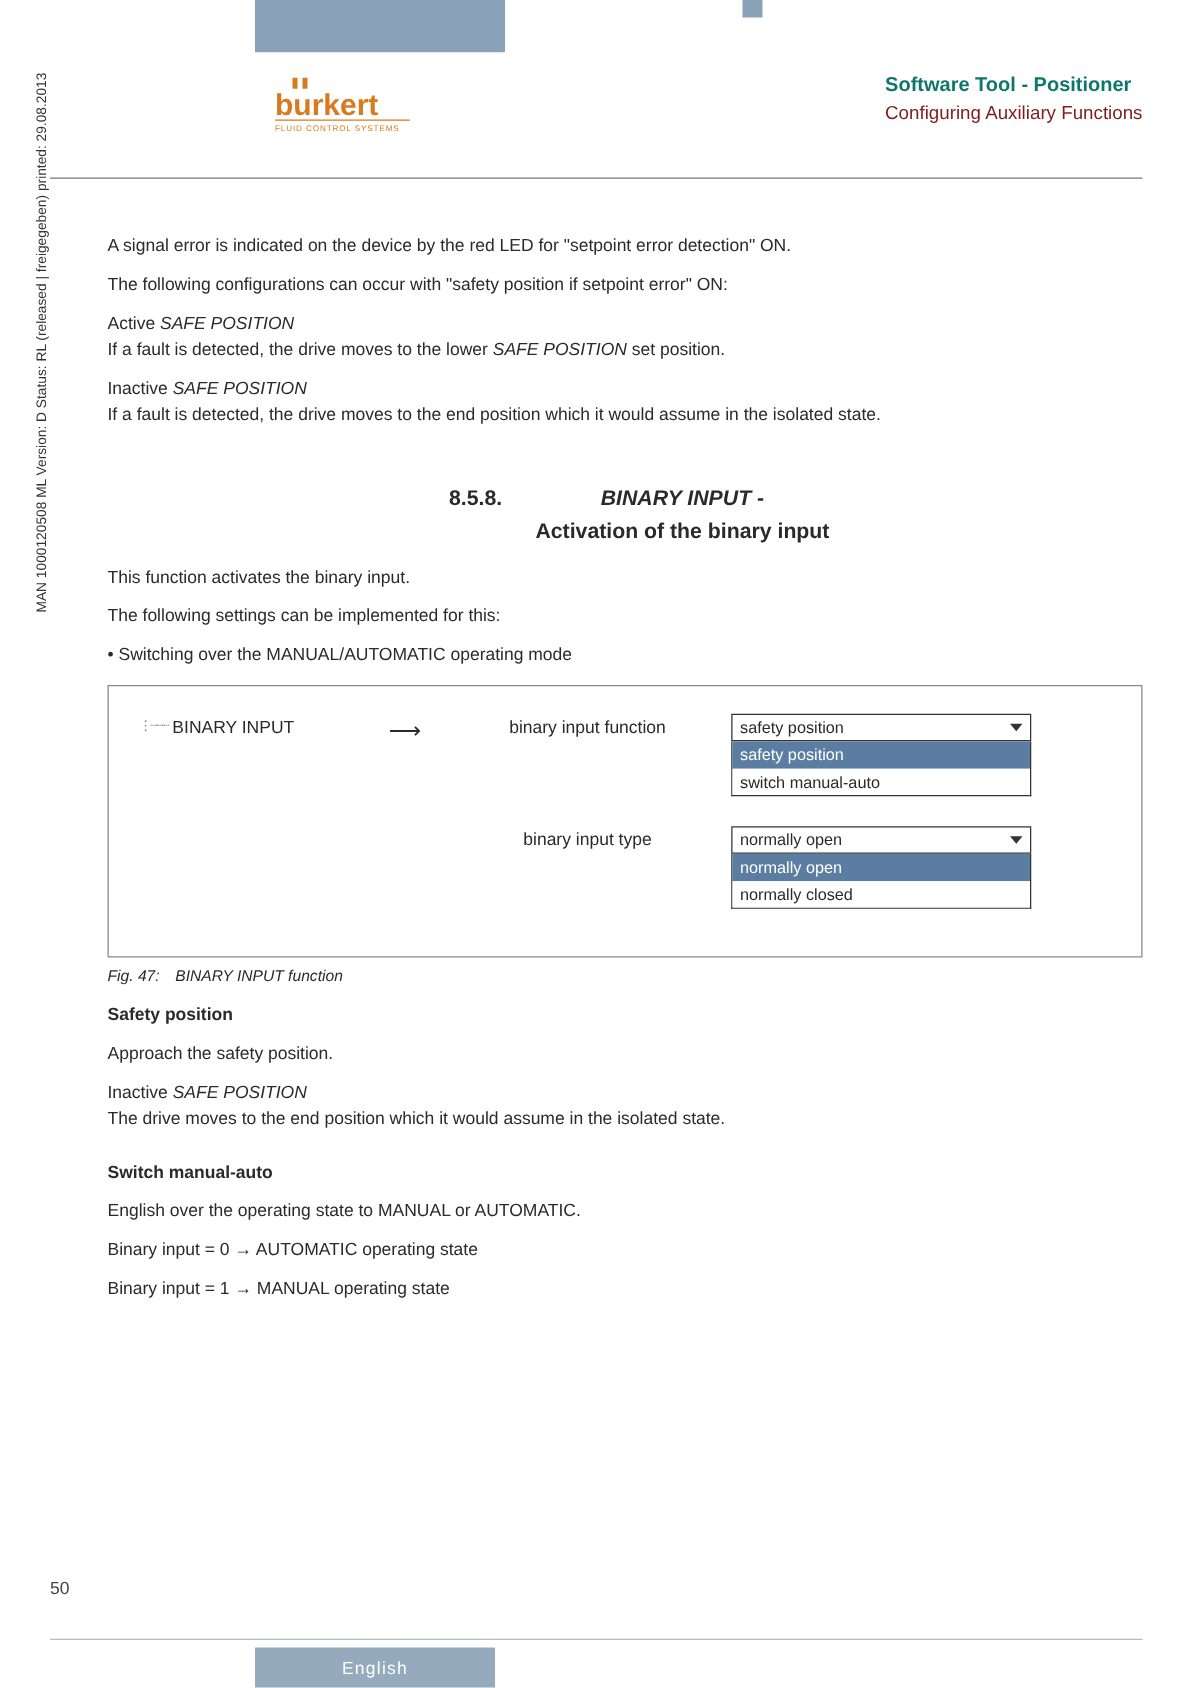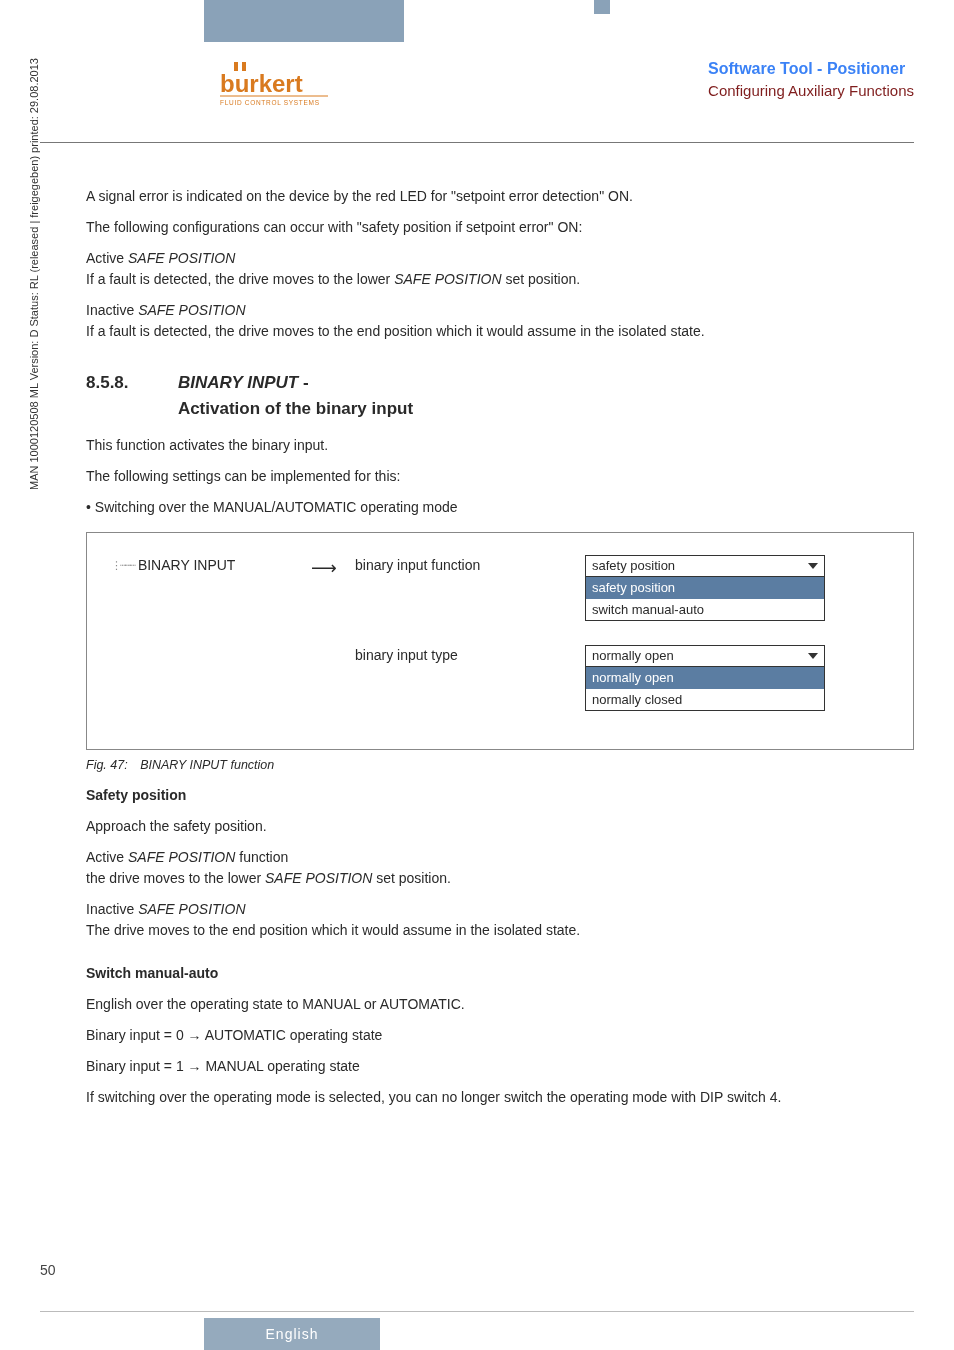--- a/index.html
+++ b/index.html
@@ -4,48 +4,48 @@
   <style>
     * { margin: 0; padding: 0; box-sizing: border-box; }
     body { font-family: Arial, Helvetica, sans-serif; width: 954px; height: 1350px; position: relative; background: #fff; color: #2a2a2a; }
     .top-band { position: absolute; top: 0; left: 0; right: 0; height: 42px; background: #fff; }
     .top-band .dark-block { position: absolute; left: 204px; top: 0; width: 200px; height: 42px; background: #8aa2b8; }
     .top-band .small-block { position: absolute; left: 594px; top: 0; width: 16px; height: 14px; background: #8aa2b8; }
     .header { position: absolute; top: 42px; left: 0; right: 0; height: 100px; background: #fff; }
     .header .logo { position: absolute; left: 220px; top: 20px; }
     .header .logo svg { display: block; }
     .header .title-block { position: absolute; right: 40px; top: 18px; text-align: left; }
-    .header .title-line1 { font-weight: bold; font-size: 16px; color: #3b82f6; }
+    .header .title-line1 { font-weight: bold; font-size: 16px; color: #0f766e; }
     .header .title-line2 { font-size: 15px; color: #7f1d1d; margin-top: 4px; font-weight: 300; }
     .header-rule { position: absolute; top: 142px; left: 40px; right: 40px; border-top: 1px solid #777; }
     .main { position: absolute; top: 186px; left: 86px; right: 40px; font-size: 14px; line-height: 1.5; }
     .main p { margin-bottom: 10px; }
     .bold { font-weight: bold; }
     .italic { font-style: italic; }
-    .section-heading { margin-top: 28px; margin-bottom: 14px; }
+    .section-heading { margin-top: 44px; margin-bottom: 14px; text-align: center; }
     .section-heading .num { font-weight: bold; font-size: 17px; display: inline-block; width: 88px; vertical-align: top; }
     .section-heading .txt { font-weight: bold; font-size: 17px; display: inline-block; }
     .bullet-line { margin-bottom: 8px; }
     .figure-box { border: 1px solid #888; margin-top: 14px; margin-bottom: 6px; padding: 22px 24px 34px 24px; position: relative; }
     .figure-row { display: flex; align-items: flex-start; margin-bottom: 24px; }
     .figure-row:last-child { margin-bottom: 4px; }
     .tree-col { width: 200px; display: flex; align-items: center; }
     .tree-dots { letter-spacing: -2px; color: #888; font-size: 11px; margin-right: 4px; }
     .arrow-col { width: 44px; font-size: 18px; }
-    .label-col { width: 230px; font-size: 14px; padding-top: 0px; }
+    .label-col { width: 230px; font-size: 14px; padding-top: 0px; text-align: center; }
     .dropdown-col { width: 240px; }
     .dropdown { position: relative; border: 1px solid #333; background: #fff; height: 22px; line-height: 20px; padding: 0 6px; font-size: 13px; margin-bottom: 0; }
     .dropdown .caret { position: absolute; right: 2px; top: 2px; width: 18px; height: 16px; display: flex; align-items: center; justify-content: center; }
     .dropdown-list { border: 1px solid #333; border-top: none; }
     .dropdown-item { padding: 1px 6px; font-size: 13px; background: #fff; }
     .dropdown-item.selected { background: #5b7da2; color: #fff; }
     .figure-caption { font-style: italic; font-size: 12.5px; margin-bottom: 22px; }
     .sidebar-text { position: absolute; left: 28px; top: 490px; transform: rotate(-90deg); transform-origin: left top; font-size: 11px; color: #333; white-space: nowrap; }
     .footer { position: absolute; bottom: 0; left: 0; right: 0; height: 60px; }
-    .footer .eng-block { position: absolute; left: 204px; bottom: 0; width: 176px; height: 32px; background: #95aabd; color: #fff; font-size: 14px; display: flex; align-items: center; justify-content: center; letter-spacing: 1px; }
+    .footer .eng-block { position: absolute; left: 204px; bottom: 0; width: 192px; height: 32px; background: #95aabd; color: #fff; font-size: 14px; display: flex; align-items: center; justify-content: center; letter-spacing: 1px; }
     .footer .rule { position: absolute; bottom: 38px; left: 40px; right: 40px; border-top: 1px solid #bbb; }
     .page-num { position: absolute; left: 40px; bottom: 72px; font-size: 14px; color: #444; }
   </style>
 </head>
 <body>
 
 <div class="top-band">
   <div class="dark-block"></div>
   <div class="small-block"></div>
 </div>
@@ -133,34 +133,29 @@
           <div class="dropdown-item selected">normally open</div>
           <div class="dropdown-item">normally closed</div>
         </div>
       </div>
     </div>
   </div>
   <p class="figure-caption">Fig. 47: BINARY INPUT function</p>
 
   <p class="bold">Safety position</p>
   <p>Approach the safety position.</p>
-  <p>
-    <span>Active </span><span class="italic">SAFE POSITION</span><span> function</span><br>
-    <span>the drive moves to the lower </span><span class="italic">SAFE POSITION</span><span> set position.</span>
-  </p>
   <p style="margin-bottom: 22px;">
     <span>Inactive </span><span class="italic">SAFE POSITION</span><br>
     <span>The drive moves to the end position which it would assume in the isolated state.</span>
   </p>
 
   <p class="bold">Switch manual-auto</p>
   <p>English over the operating state to MANUAL or AUTOMATIC.</p>
   <p>Binary input = 0 → AUTOMATIC operating state</p>
   <p>Binary input = 1 → MANUAL operating state</p>
-  <p>If switching over the operating mode is selected, you can no longer switch the operating mode with DIP switch 4.</p>
 
 </div>
 
 <div class="page-num">50</div>
 <div class="footer">
   <div class="rule"></div>
   <div class="eng-block">English</div>
 </div>
 
 </body></html>

